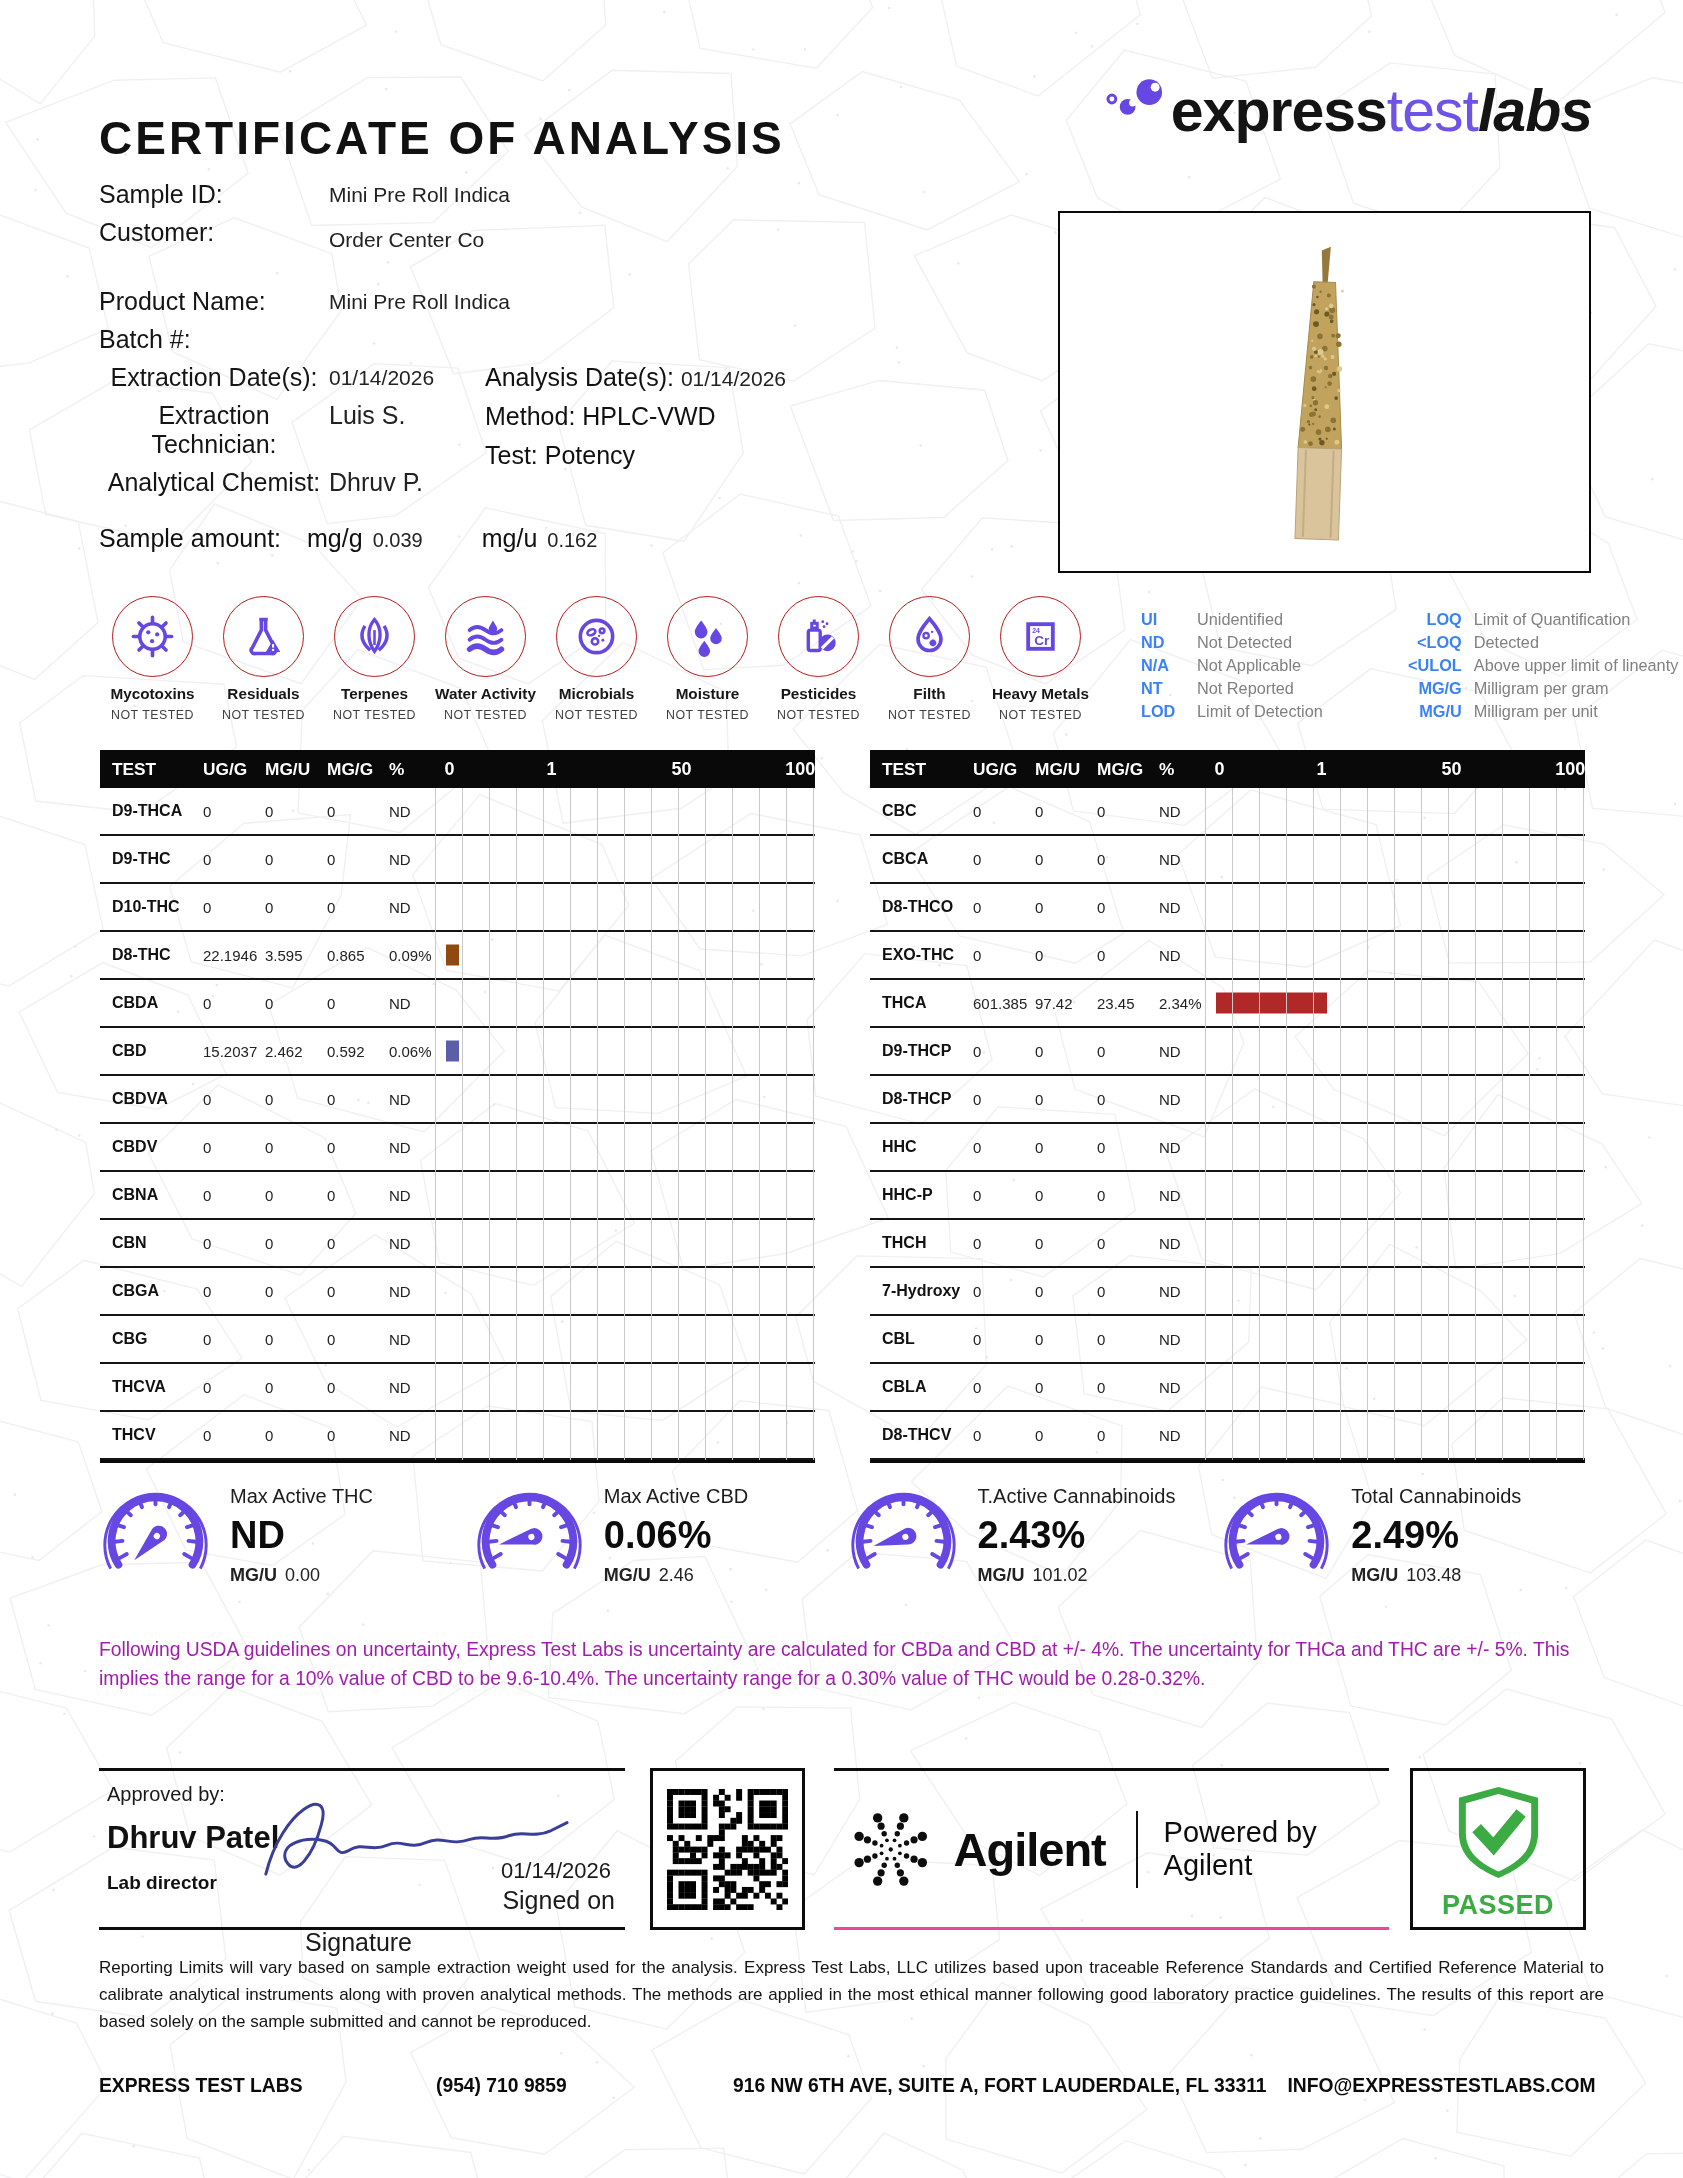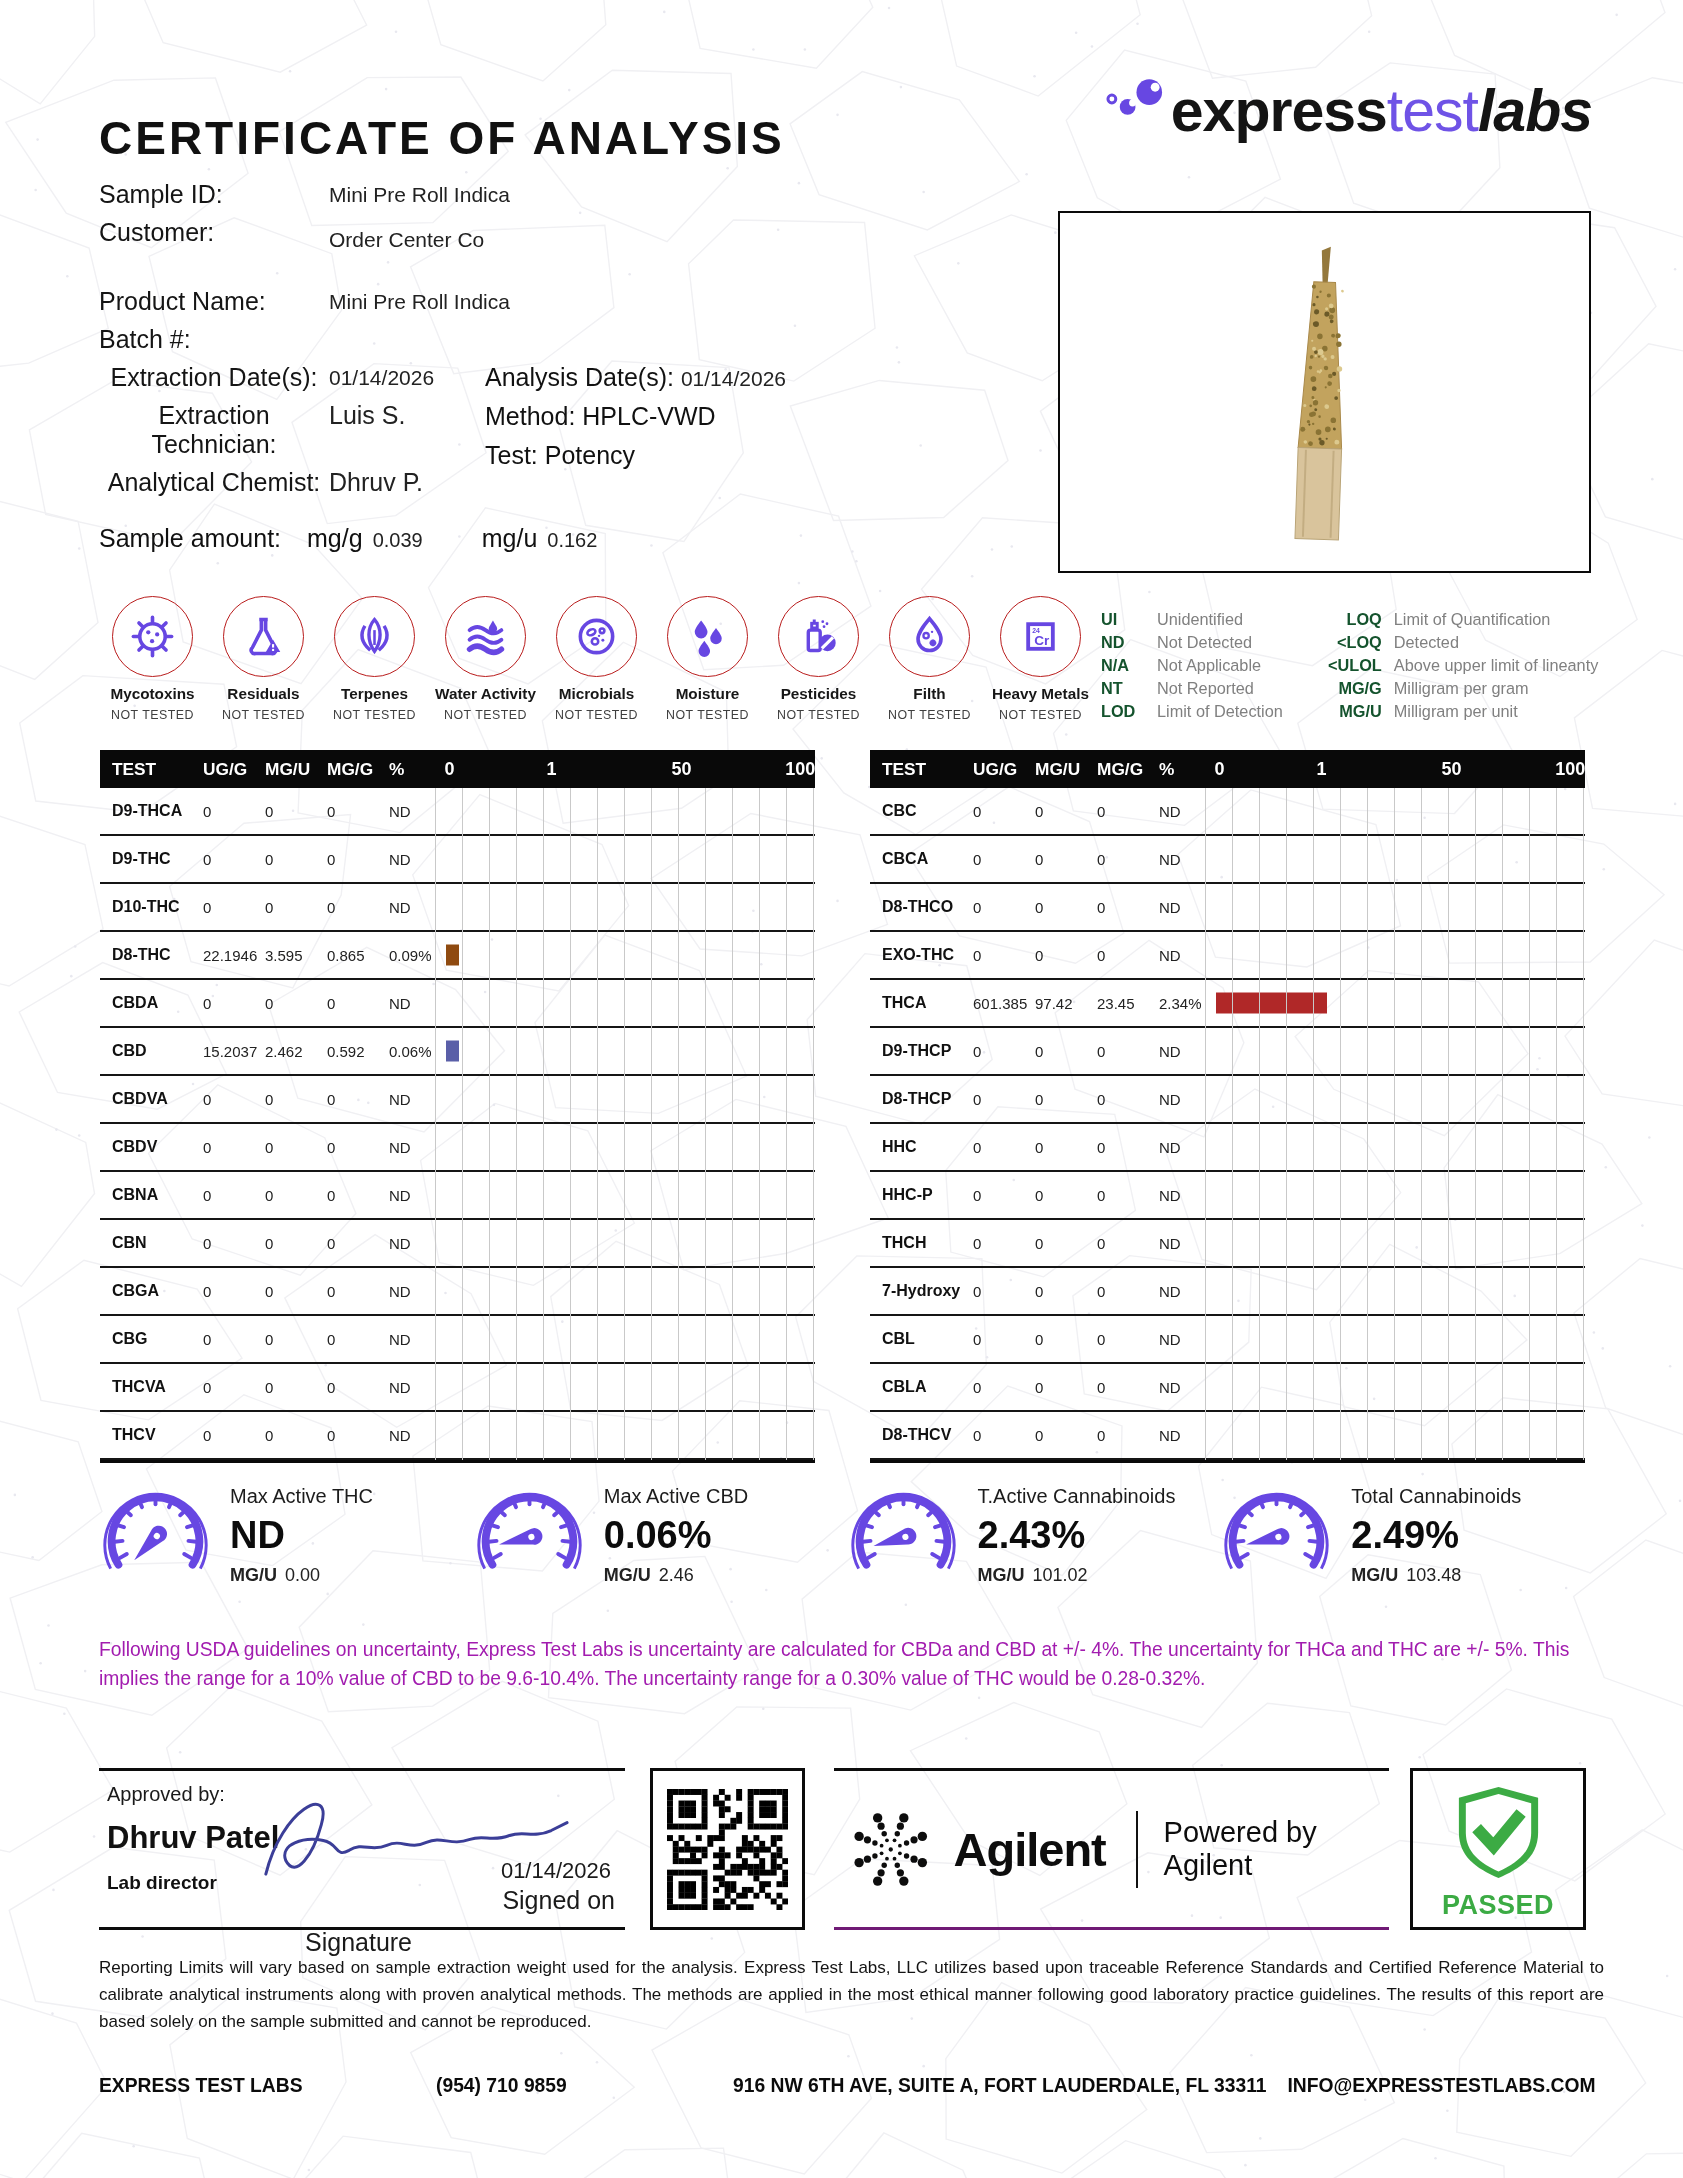--- a/index.html
+++ b/index.html
@@ -42,21 +42,21 @@
   
   .profile{left:97px;top:596px;display:flex;width:1004px;}
   .panel{width:111px;text-align:center;}
   .ring{width:81px;height:81px;border:1px solid #b91c1c;border-radius:50%;margin:0 auto;
         display:flex;align-items:center;justify-content:center;box-sizing:border-box;}
   .pname{font-size:15.3px;font-weight:700;color:#171717;margin-top:8px;}
   .pstat{font-size:12.4px;color:#3f3f3f;letter-spacing:0.5px;margin-top:5px;}
 
   
   .legend{left:1101px;top:608px;display:flex;font-size:16.3px;line-height:23px;}
-  .lg-abbr{font-weight:700;color:#14532d;}
+  .lg-abbr{font-weight:700;color:#3b82f6;margin-left:40px;}
   .lg-desc{color:#808080;padding-left:12px;}
   .lg1 .lg-abbr{width:44px;}
   .lg2{margin-left:30px;}
   .lg2 .lg-abbr{width:69px;text-align:right;}
   .lgrow{display:flex;}
 
   
   .tables{left:100px;top:750px;width:1485px;display:flex;justify-content:space-between;}
   .ctable{width:715px;}
   .thead{position:relative;height:38px;background:#090909;color:#fff;display:flex;align-items:center;}
@@ -95,21 +95,21 @@
   .ap-name{font-size:31px;font-weight:800;margin-top:14px;}
   .ap-role{font-size:19px;font-weight:800;margin-top:16px;}
   .ap-sig{position:absolute;left:149px;top:8px;}
   .ap-signature{position:absolute;left:206px;top:115px;font-size:25px;color:#1a1a1a;margin-top:42px;}
   .ap-date{position:absolute;right:14px;top:87px;font-size:22px;color:#1a1a1a;}
   .ap-signedon{position:absolute;right:10px;top:115px;font-size:25px;color:#1a1a1a;}
 
   .qr{left:650px;top:1768px;width:155px;height:162px;border:3px solid #0b0b0b;box-sizing:border-box;
       display:flex;align-items:center;justify-content:center;background:#fff;}
 
-  .agl{left:834px;top:1768px;width:555px;height:162px;border-top:3px solid #0c0c0c;border-bottom:3px solid #701a75;
+  .agl{left:834px;top:1768px;width:555px;height:162px;border-top:3px solid #0c0c0c;border-bottom:3px solid #ec4899;
        box-sizing:border-box;display:flex;align-items:center;}
   .agl-name{font-size:47px;font-weight:800;color:#0d0d0d;letter-spacing:-1px;margin-left:6px;}
   .agl-div{width:2px;height:77px;background:#111;margin:0 26px 0 30px;}
   .agl-pb{font-size:29px;color:#0d0d0d;}
 
   .passed{left:1410px;top:1768px;width:176px;height:162px;border:3px solid #0b0b0b;box-sizing:border-box;
           text-align:center;padding-top:10px;}
   .passed-txt{font-size:27px;font-weight:800;color:#3cab44;letter-spacing:0.5px;margin-top:2px;}
 
   .note2{left:99px;top:1954px;width:1505px;font-size:17px;line-height:1.6;color:#141414;text-align:justify;}

